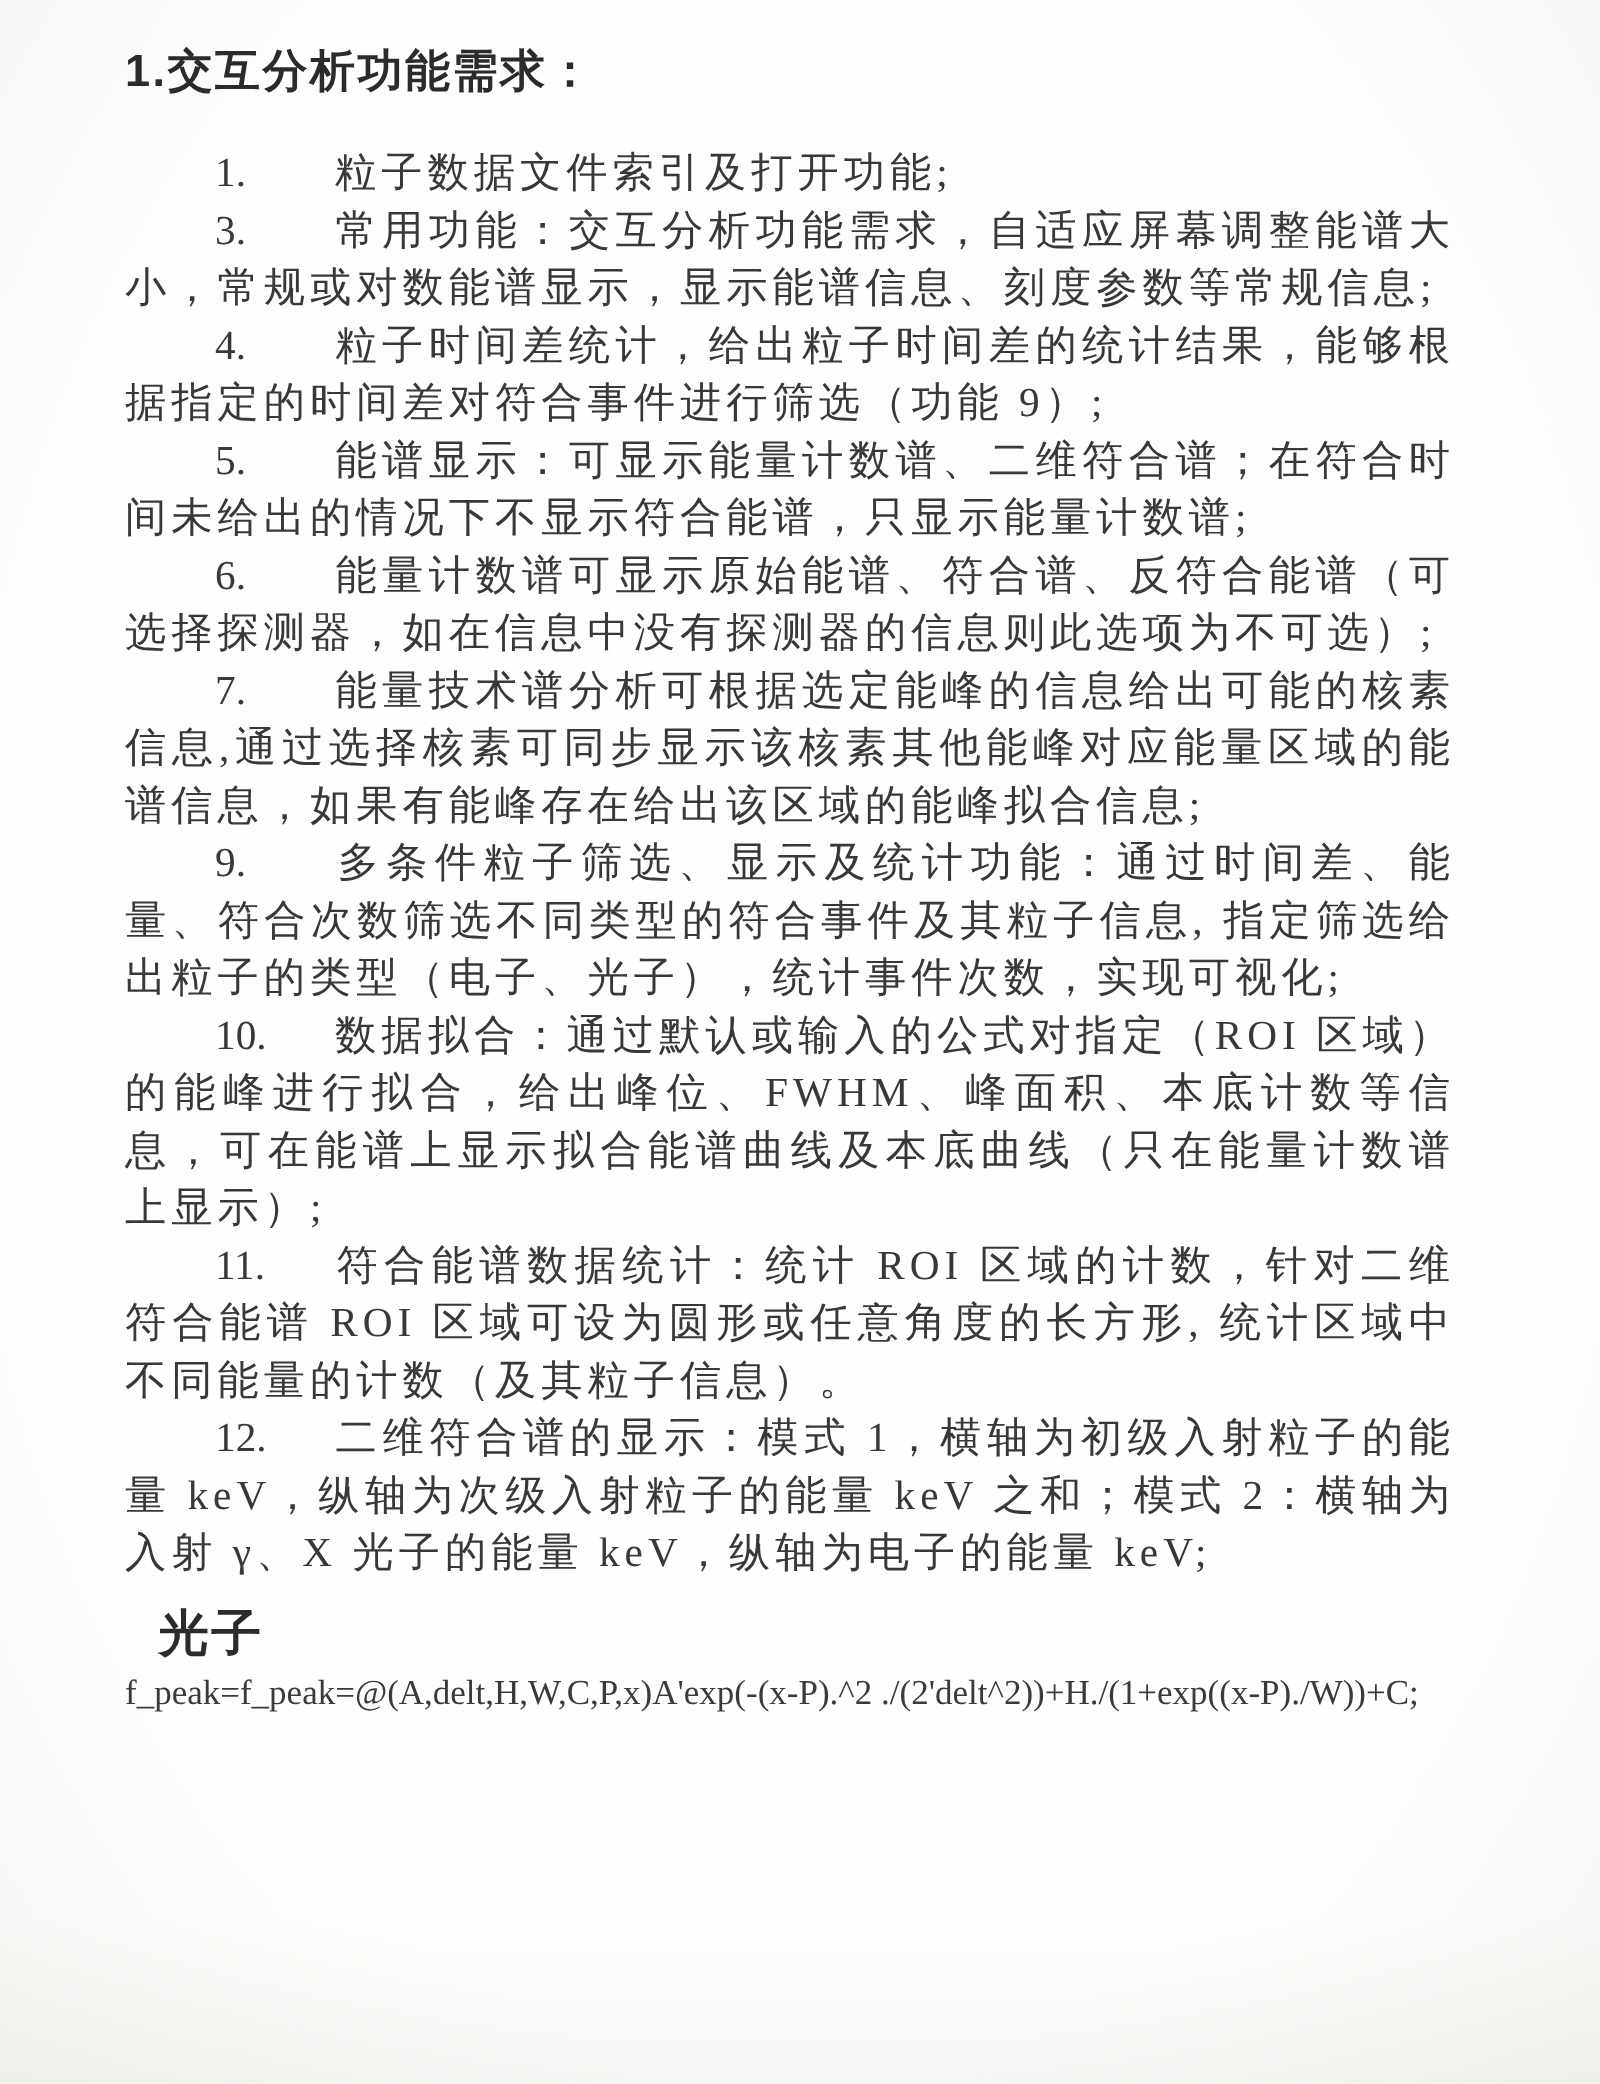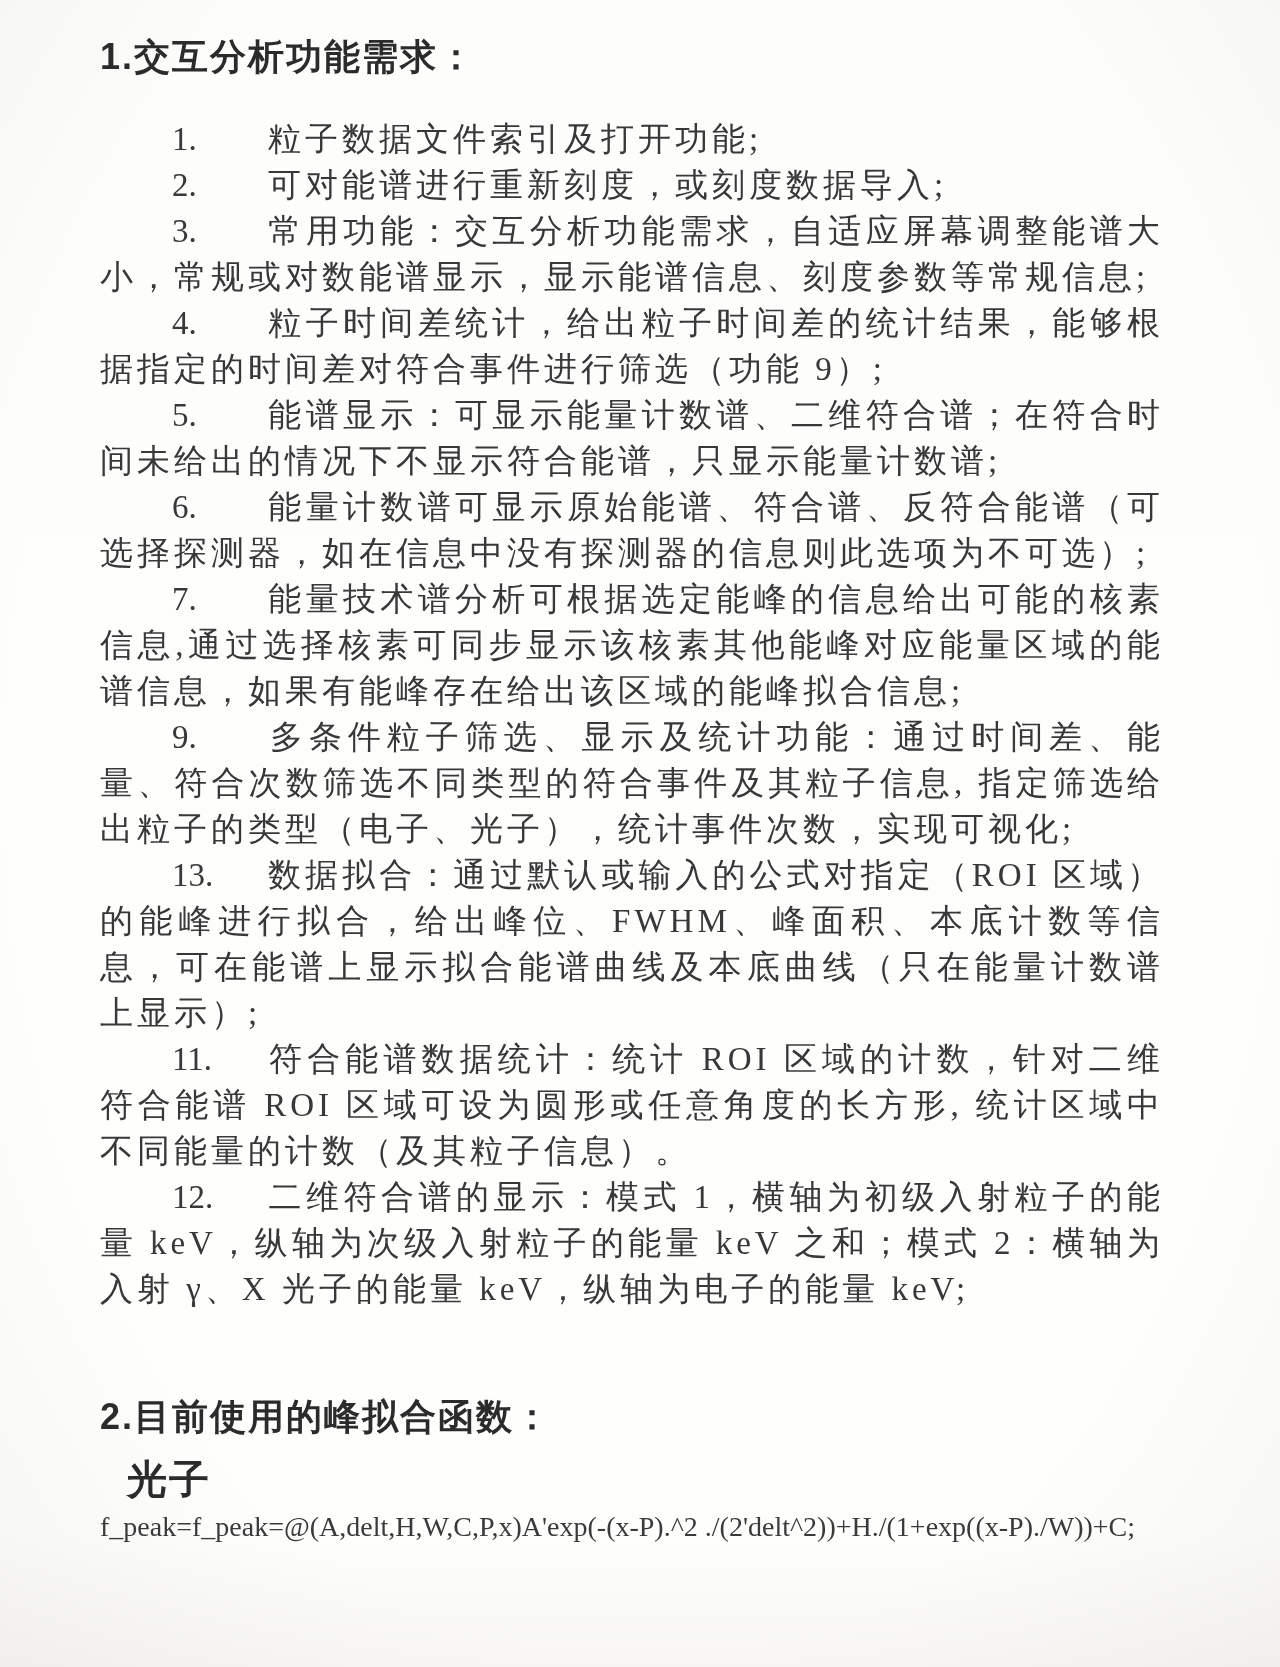--- a/index.html
+++ b/index.html
@@ -72,31 +72,29 @@
 </style>
 </head>
 <body>
 
 <div class="page">
 
   <div class="sec-title">1.交互分析功能需求：</div>
 
   <div class="req-list">
     <p class="req-item"><span class="num">1.</span><span>粒子数据文件索引及打开功能;</span></p>
-    <p class="req-item"><span class="num">2.</span><span>可对能谱进行重新刻度，或刻度数据导入;</span></p>
     <p class="req-item"><span class="num">3.</span><span>常用功能：交互分析功能需求，自适应屏幕调整能谱大小，常规或对数能谱显示，显示能谱信息、刻度参数等常规信息;</span></p>
     <p class="req-item"><span class="num">4.</span><span>粒子时间差统计，给出粒子时间差的统计结果，能够根据指定的时间差对符合事件进行筛选（功能 9）;</span></p>
     <p class="req-item"><span class="num">5.</span><span>能谱显示：可显示能量计数谱、二维符合谱；在符合时间未给出的情况下不显示符合能谱，只显示能量计数谱;</span></p>
     <p class="req-item"><span class="num">6.</span><span>能量计数谱可显示原始能谱、符合谱、反符合能谱（可选择探测器，如在信息中没有探测器的信息则此选项为不可选）;</span></p>
     <p class="req-item"><span class="num">7.</span><span>能量技术谱分析可根据选定能峰的信息给出可能的核素信息,通过选择核素可同步显示该核素其他能峰对应能量区域的能谱信息，如果有能峰存在给出该区域的能峰拟合信息;</span></p>
     <p class="req-item"><span class="num">9.</span><span>多条件粒子筛选、显示及统计功能：通过时间差、能量、符合次数筛选不同类型的符合事件及其粒子信息, 指定筛选给出粒子的类型（电子、光子），统计事件次数，实现可视化;</span></p>
-    <p class="req-item"><span class="num">13.</span><span>数据拟合：通过默认或输入的公式对指定（ROI 区域）的能峰进行拟合，给出峰位、FWHM、峰面积、本底计数等信息，可在能谱上显示拟合能谱曲线及本底曲线（只在能量计数谱上显示）;</span></p>
+    <p class="req-item"><span class="num">10.</span><span>数据拟合：通过默认或输入的公式对指定（ROI 区域）的能峰进行拟合，给出峰位、FWHM、峰面积、本底计数等信息，可在能谱上显示拟合能谱曲线及本底曲线（只在能量计数谱上显示）;</span></p>
     <p class="req-item"><span class="num">11.</span><span>符合能谱数据统计：统计 ROI 区域的计数，针对二维符合能谱 ROI 区域可设为圆形或任意角度的长方形, 统计区域中不同能量的计数（及其粒子信息）。</span></p>
     <p class="req-item"><span class="num">12.</span><span>二维符合谱的显示：模式 1，横轴为初级入射粒子的能量 keV，纵轴为次级入射粒子的能量 keV 之和；模式 2：横轴为入射 γ、X 光子的能量 keV，纵轴为电子的能量 keV;</span></p>
   </div>
 
-  <div class="sec-title sec2-title">2.目前使用的峰拟合函数：</div>
 
   <div class="species-label">光子</div>
 
   <div class="formula">f_peak=f_peak=@(A,delt,H,W,C,P,x)A'exp(-(x-P).^2 ./(2'delt^2))+H./(1+exp((x-P)./W))+C;</div>
 
 </div>
 
 </body></html>

